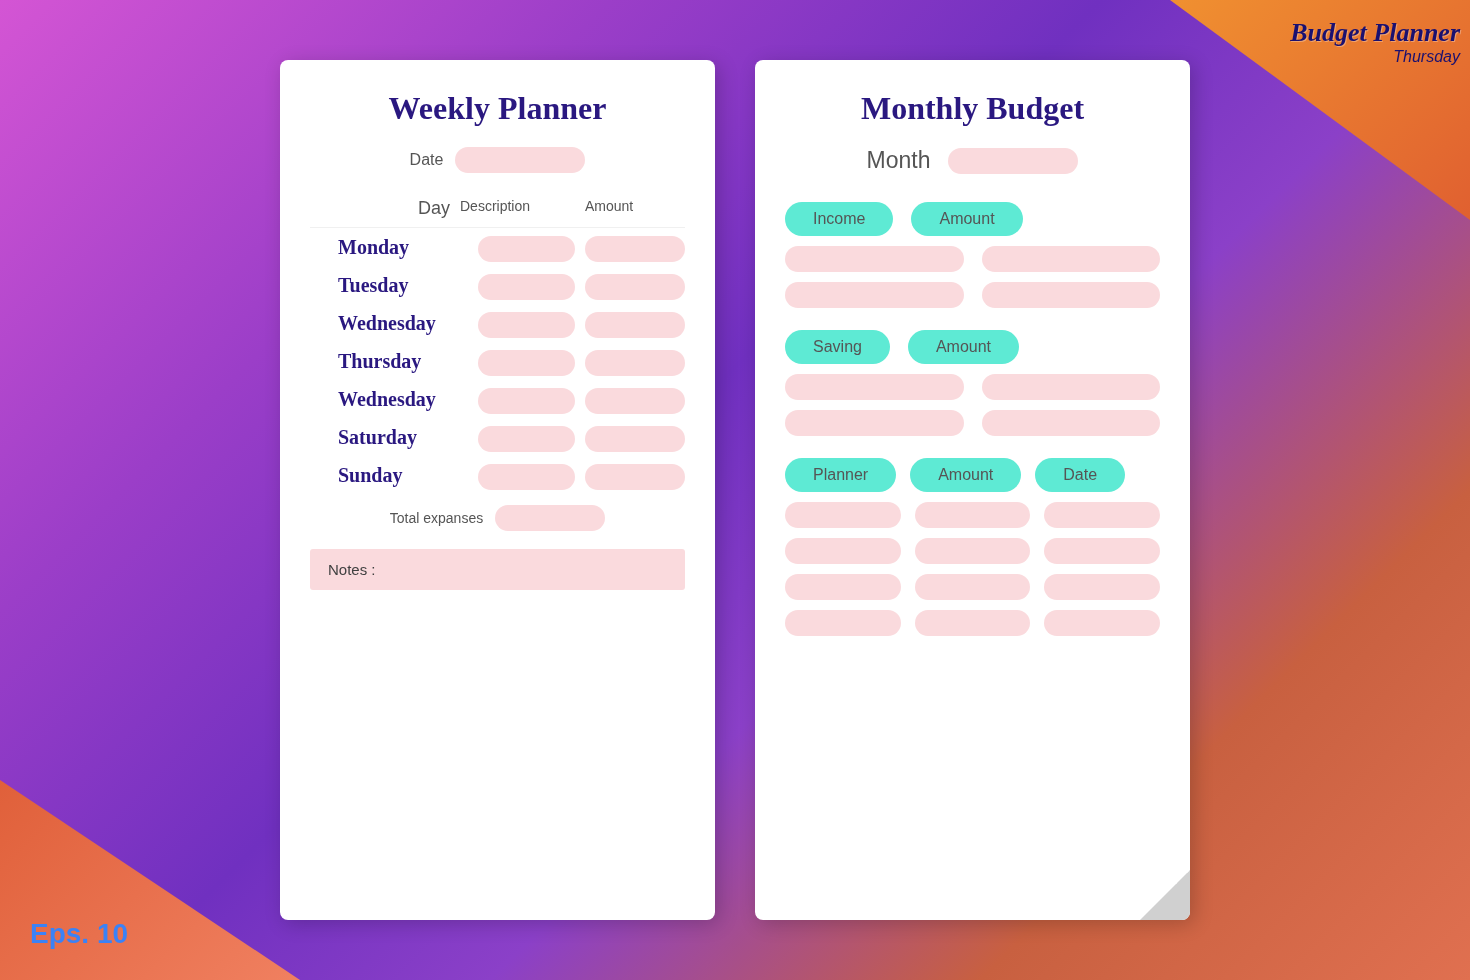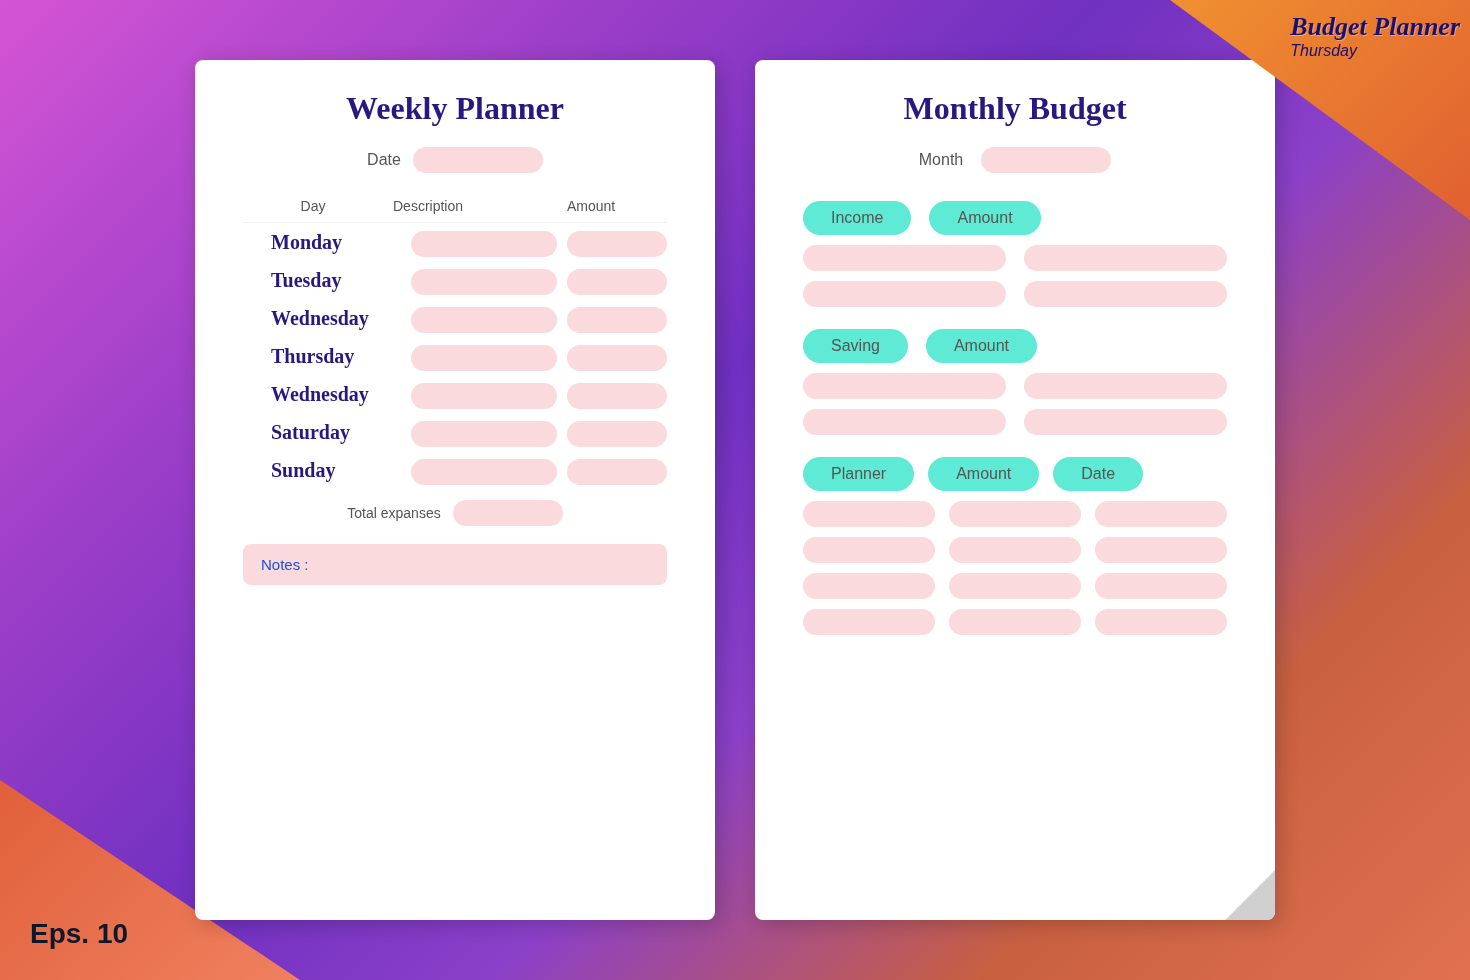--- a/index.html
+++ b/index.html
@@ -38,24 +38,24 @@
       right: 0;
       width: 300px;
       height: 220px;
       background: linear-gradient(135deg, #f09030, #e06030);
       clip-path: polygon(100% 0, 100% 100%, 0 0);
       z-index: 10;
     }
 
     .banner-label {
       position: absolute;
-      top: 12px;
+      top: 18px;
       right: 10px;
       z-index: 20;
-      text-align: left;
+      text-align: right;
       transform: rotate(0deg);
     }
 
     .banner-label .title1 {
       font-size: 26px;
       font-weight: 900;
       color: #1a1070;
       font-style: italic;
       text-shadow: 1px 1px 0 rgba(255,255,255,0.3);
       font-family: Georgia, serif;
@@ -64,21 +64,21 @@
     .banner-label .title3 {
       font-size: 16px;
       color: #1a1070;
       font-style: italic;
     }
 
     .eps-label {
       position: absolute;
       bottom: 30px;
       left: 30px;
-      color: #0f172a;
+      color: #3b82f6;
       font-size: 28px;
       font-weight: bold;
       z-index: 5;
       margin-top: 40px;
     }
 
     
     .cards-container {
       position: absolute;
       top: 50%;
@@ -86,22 +86,22 @@
       transform: translate(-50%, -50%);
       display: flex;
       gap: 40px;
       z-index: 5;
     }
 
     
     .card {
       background: white;
       border-radius: 8px;
-      padding: 30px 48px;
-      width: 520px;
+      padding: 30px 30px;
+      width: 435px;
       min-height: 860px;
       box-shadow: 4px 4px 20px rgba(0,0,0,0.2);
       position: relative;
     }
 
     
     .card.right-card::after {
       content: '';
       position: absolute;
       bottom: 0;
@@ -145,21 +145,21 @@
 
     .pill-lg { width: 130px; }
 
     .col-headers {
       display: flex;
       padding: 0 0 8px 0;
       border-bottom: 1px solid #f0f0f0;
       margin-bottom: 8px;
     }
 
-    .col-day { width: 140px; font-size: 14px; color: #555; text-align: center; }
+    .col-day { width: 140px; font-size: 18px; color: #555; text-align: right; }
     .col-desc { flex: 1; font-size: 14px; color: #555; text-align: left; padding-left: 10px; }
     .col-amt { width: 110px; font-size: 14px; color: #555; text-align: left; padding-left: 10px; }
 
     .day-row {
       display: flex;
       margin-bottom: 12px;
       margin-left: 28px;
     }
 
     .day-name {
@@ -186,38 +186,38 @@
     }
 
     .total-label {
       font-size: 14px;
       color: #555;
     }
 
     .notes-box {
       margin-top: 18px;
       background: #fadadd;
-      border-radius: 8px;
+      border-radius: 3px;
       padding: 12px 18px;
       font-size: 15px;
-      color: #1d4ed8;
+      color: #404040;
       min-height: 38px;
     }
 
     
     .month-row {
       display: flex;
       align-items: center;
       justify-content: center;
       gap: 18px;
       margin-bottom: 28px;
     }
 
     .month-label {
-      font-size: 16px;
+      font-size: 23px;
       color: #555;
     }
 
     .section-pill {
       background: #5eead4;
       border-radius: 20px;
       padding: 8px 28px;
       font-size: 16px;
       color: #555;
       font-weight: 500;

